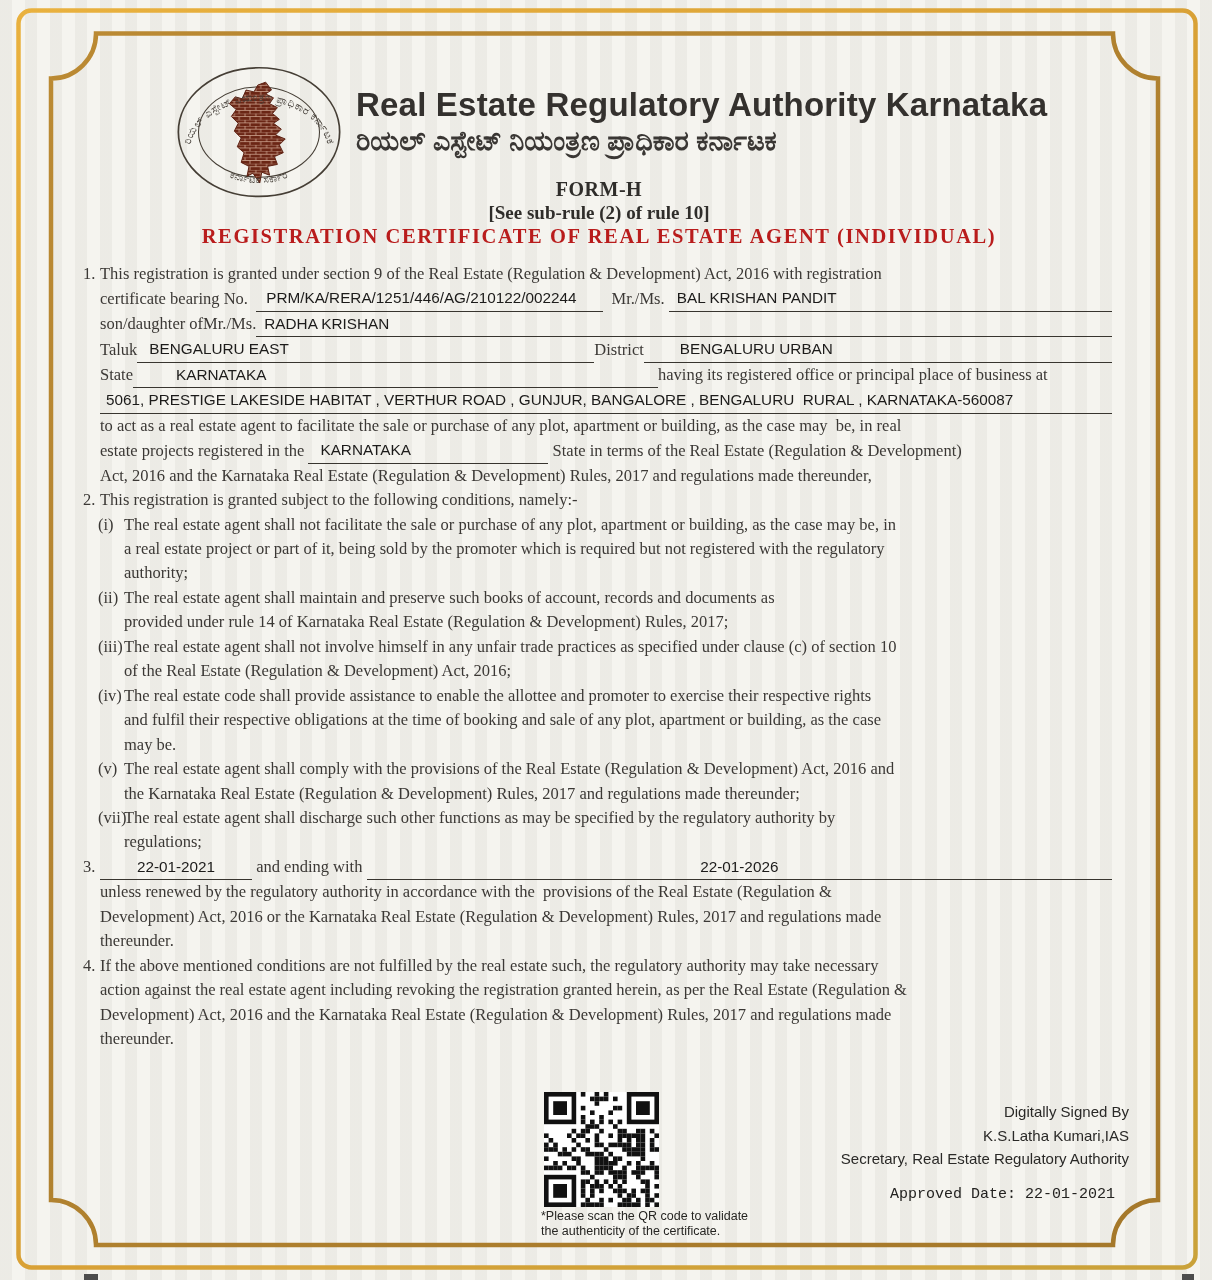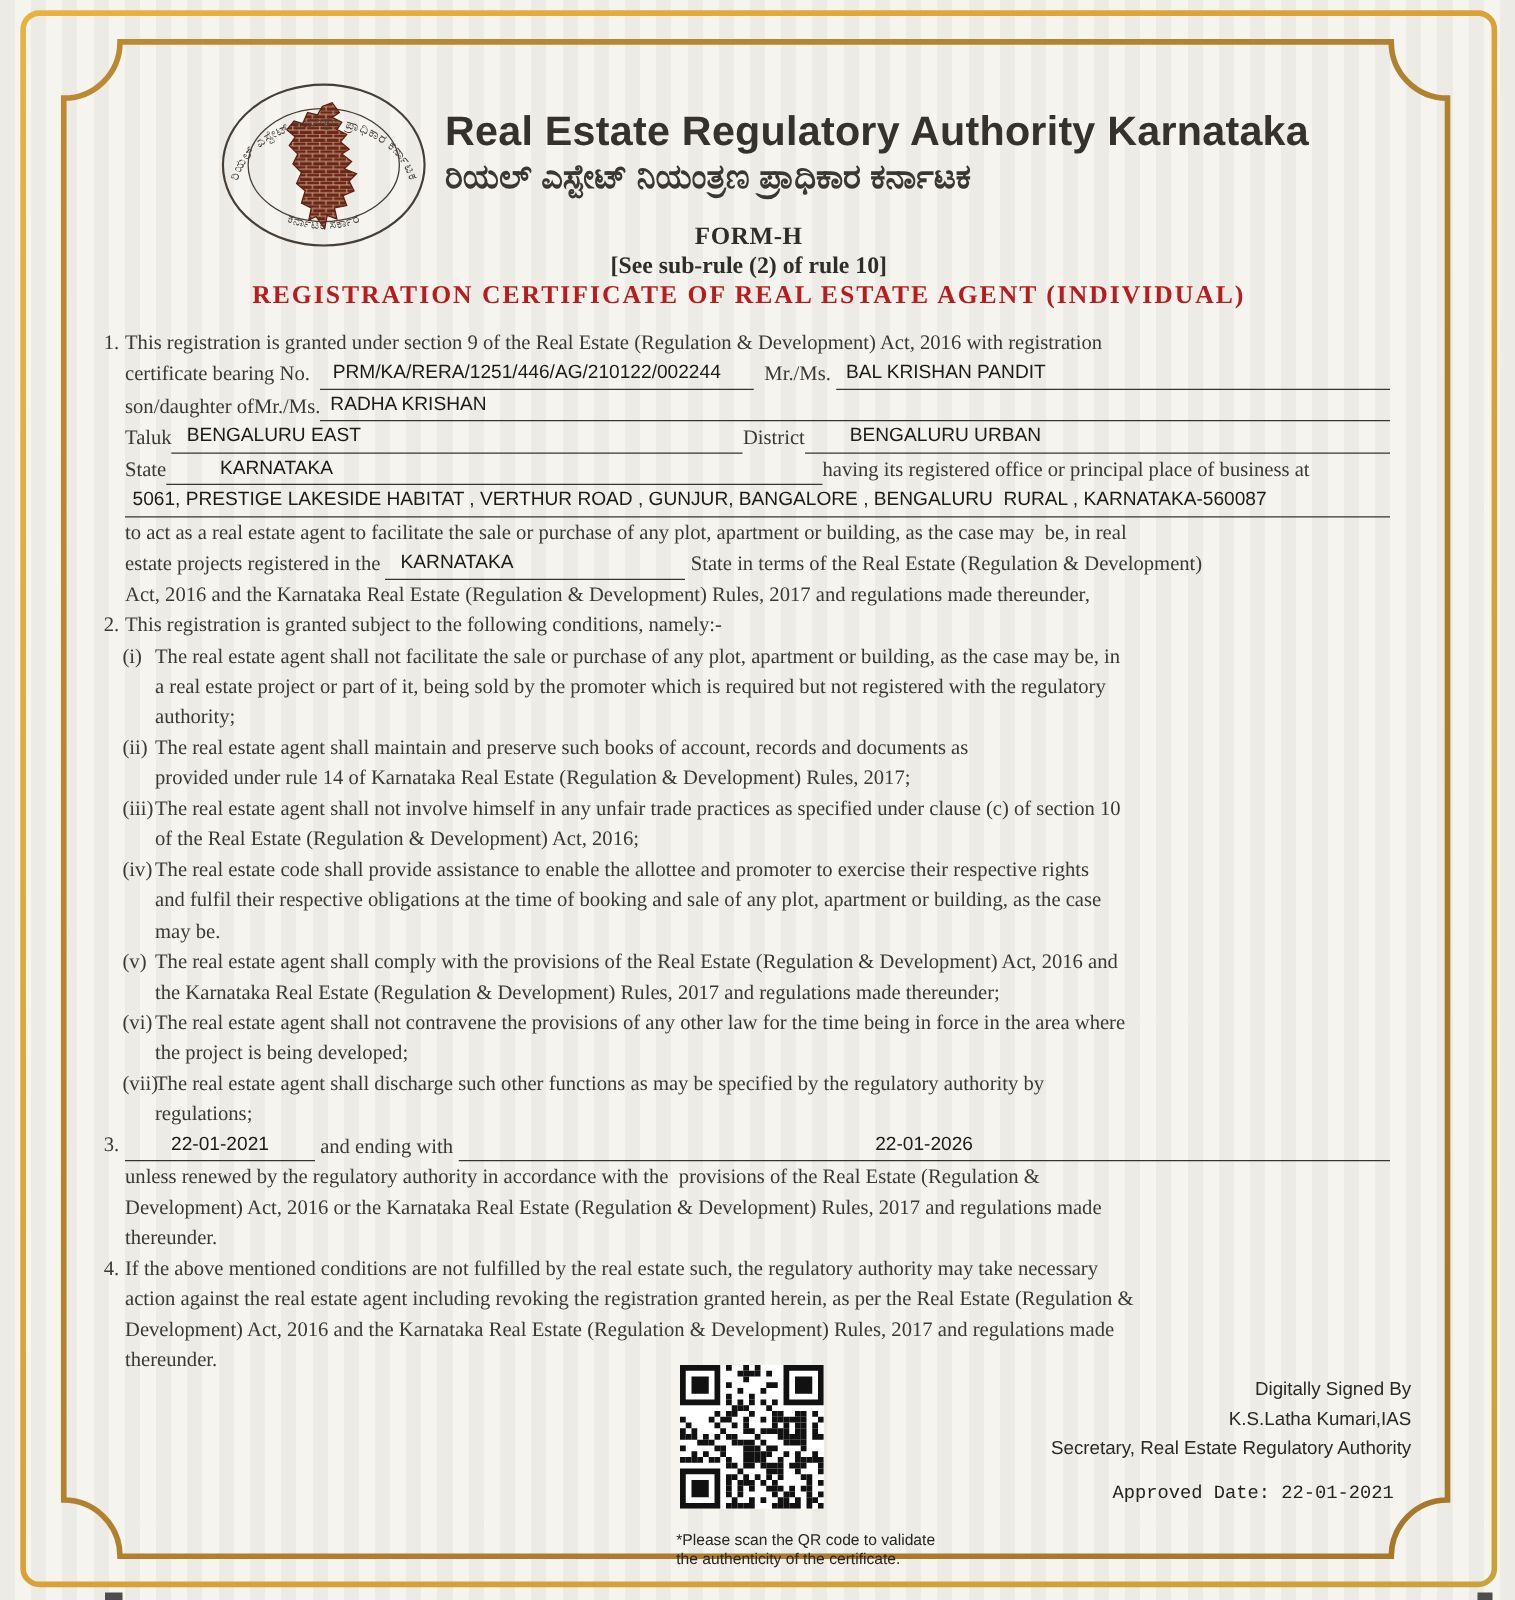--- a/index.html
+++ b/index.html
@@ -22,33 +22,33 @@
   .form-no{font-weight:700;font-size:20px;line-height:23px;letter-spacing:0.5px;color:#2f2d2a;}
   .sub-rule{font-weight:700;font-size:19px;line-height:23px;color:#2f2d2a;}
   .doc-title{font-weight:700;font-size:20.5px;line-height:25px;letter-spacing:1.6px;color:#b91c1c;}
   
   #body-blocks{left:83px;top:262px;width:1029px;font-size:16.5px;line-height:24.45px;}
   .block-row{display:flex;}
   .block-row.cond{padding-left:15px;}
   .block-num{flex:none;width:17px;}
   .block-row.cond .block-num{width:26px;}
   .block-content{flex:1;min-width:0;}
-  .line{display:flex;align-items:flex-end;}
+  .line{display:flex;align-items:center;}
   .seg-text{flex:none;white-space:pre;}
   .seg-fill{
     flex:none;border-bottom:1.5px solid #38352f;
     font-family:Liberation Sans, sans-serif;
     font-size:15.3px;color:#1c1b1a;white-space:pre;overflow:hidden;
   }
   .seg-fill.grow{flex:1 1 auto;min-width:0;}
   .seg-fill.center{text-align:center;}
   
   #qr-block{left:541px;top:1092px;width:120px;text-align:center;}
   #qr-code{width:115px;height:115px;margin:0 auto;background:#fff;}
-  .qr-caption{font-family:"Liberation Sans","DejaVu Sans",sans-serif;font-size:12.5px;line-height:14.5px;color:#262522;margin-top:18px;white-space:nowrap;}
+  .qr-caption{font-family:"Liberation Sans","DejaVu Sans",sans-serif;font-size:12.5px;line-height:14.5px;color:#262522;margin-top:2px;white-space:nowrap;}
   #sig-block{right:83px;top:1100px;text-align:right;font-family:"Liberation Sans","DejaVu Sans",sans-serif;font-size:15px;line-height:23.5px;color:#29282六;}
   #sig-block{color:#2a2927;}
   #approved{right:97px;top:1186px;text-align:right;font-family:Liberation Mono, monospace;font-size:15px;color:#232220;}
   .artifact{position:absolute;height:6px;background:#4d4d4d;top:1274px;}
 </style>
 </head>
 <body>
 
 <svg id="frame" viewBox="0 0 1212 1280">
   <defs>
@@ -202,31 +202,20 @@
       </div>
     </div>
     <div class="block-row cond">
       <span class="block-num">(v)</span>
       <div class="block-content">
         <div class="line">
           <span class="seg-text">The real estate agent shall comply with the provisions of the Real Estate (Regulation &amp; Development) Act, 2016 and</span>
         </div>
         <div class="line">
           <span class="seg-text">the Karnataka Real Estate (Regulation &amp; Development) Rules, 2017 and regulations made thereunder;</span>
-        </div>
-      </div>
-    </div>
-    <div class="block-row cond">
-      <span class="block-num">(vi)</span>
-      <div class="block-content">
-        <div class="line">
-          <span class="seg-text">The real estate agent shall not contravene the provisions of any other law for the time being in force in the area where</span>
-        </div>
-        <div class="line">
-          <span class="seg-text">the project is being developed;</span>
         </div>
       </div>
     </div>
     <div class="block-row cond">
       <span class="block-num">(vii)</span>
       <div class="block-content">
         <div class="line">
           <span class="seg-text">The real estate agent shall discharge such other functions as may be specified by the regulatory authority by</span>
         </div>
         <div class="line">

